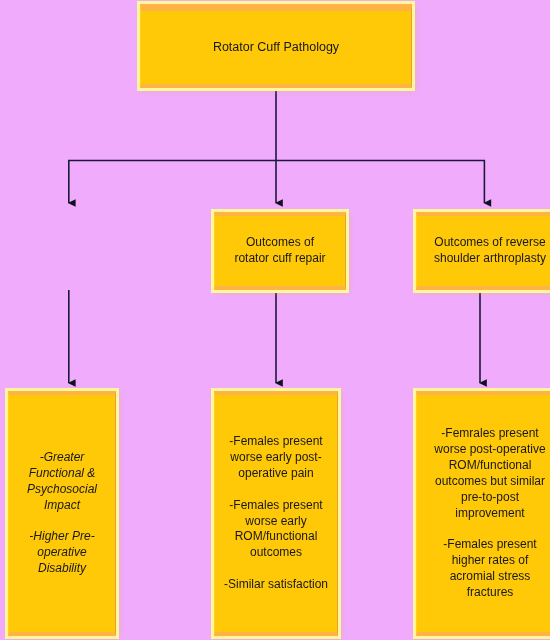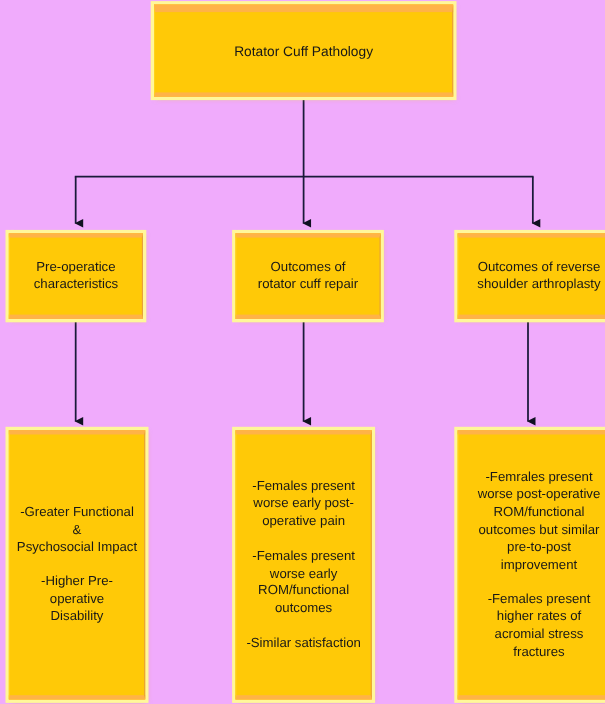--- a/index.html
+++ b/index.html
@@ -78,21 +78,21 @@
   #node-preop    { left: 8px;   width: 122px; }
   #node-rcr      { left: 214px; width: 132px; }
   #node-rsa      { left: 416px; width: 148px; }
 
   
   .node-leaf {
     top: 391px;
     height: 245px;
     font-size: 12px;
   }
-  #node-preop-findings { left: 8px;   width: 124px; }
+  #node-preop-findings { left: 8px;   width: 108px; font-style: italic; }
   #node-rcr-findings   { left: 214px; width: 124px; }
   #node-rsa-findings   { left: 416px; width: 148px; }
 </style>
 </head>
 <body>
 
 <div id="canvas">
 
   <svg id="connectors" viewBox="0 0 550 640" width="550" height="640" aria-hidden="true">
     <defs>
@@ -113,24 +113,20 @@
 
     <path d="M68.8,290 L68.8,383" stroke="#1a1a3a" stroke-width="1.6" fill="none" marker-end="url(#arrowhead)"></path>
     <path d="M276,290 L276,383" stroke="#1a1a3a" stroke-width="1.6" fill="none" marker-end="url(#arrowhead)"></path>
     <path d="M480,290 L480,383" stroke="#1a1a3a" stroke-width="1.6" fill="none" marker-end="url(#arrowhead)"></path>
   </svg>
 
   <div class="node top-accent" id="node-root">
     <div class="node-text">Rotator Cuff Pathology</div>
   </div>
 
-  <div class="node node-mid" id="node-preop">
-    <div class="node-text">Pre-operatice
-characteristics</div>
-  </div>
 
   <div class="node node-mid" id="node-rcr">
     <div class="node-text">Outcomes of
 rotator cuff repair</div>
   </div>
 
   <div class="node node-mid" id="node-rsa">
     <div class="node-text">Outcomes of reverse
 shoulder arthroplasty</div>
   </div>

